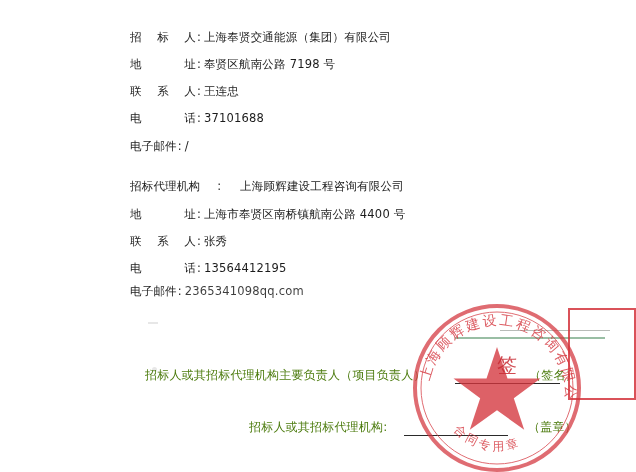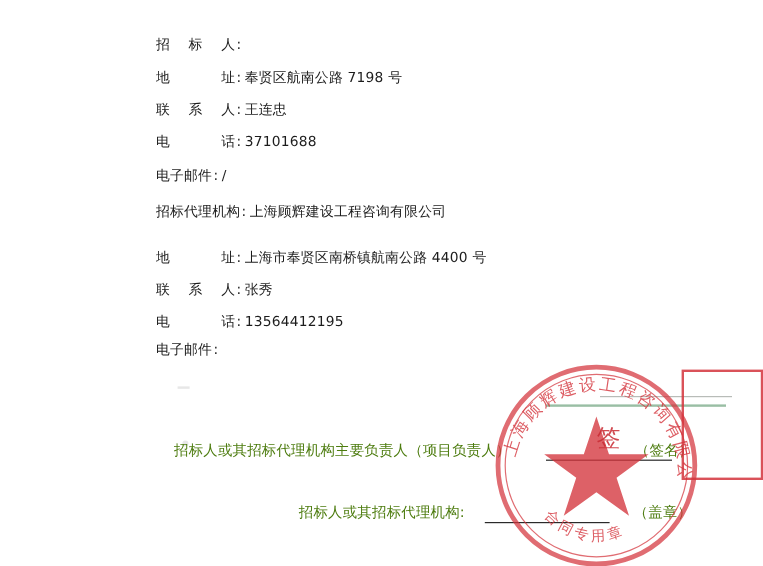--- a/index.html
+++ b/index.html
@@ -123,20 +123,21 @@
   }
 </style>
 </head>
 <body>
 
 <div class="page">
 
   <div class="field" style="left:130px; top:30px;">
     <span class="lbl lbl-w68">招 标 人</span>
     <span class="colon">:</span>
+    <span class="val">上海奉贤交通能源（集团）有限公司</span>
   </div>
 
   <div class="field" style="left:130px; top:57px;">
     <span class="lbl lbl-w68">地    址</span>
     <span class="colon">:</span>
     <span class="val">奉贤区航南公路 7198 号</span>
   </div>
 
   <div class="field" style="left:130px; top:84px;">
     <span class="lbl lbl-w68">联 系 人</span>
@@ -149,21 +150,21 @@
     <span class="colon">:</span>
     <span class="val val-mono">37101688</span>
   </div>
 
   <div class="field" style="left:130px; top:139px;">
     <span class="lbl">电子邮件</span>
     <span class="colon">:</span>
     <span class="val">/</span>
   </div>
 
-  <div class="field" style="left:130px; top:169px;">
+  <div class="field" style="left:130px; top:179px;gap:16px;">
     <span class="lbl">招标代理机构</span>
     <span class="colon">:</span>
     <span class="val">上海顾辉建设工程咨询有限公司</span>
   </div>
 
   <div class="field" style="left:130px; top:207px;">
     <span class="lbl lbl-w68">地    址</span>
     <span class="colon">:</span>
     <span class="val">上海市奉贤区南桥镇航南公路 4400 号</span>
   </div>
@@ -176,20 +177,21 @@
 
   <div class="field" style="left:130px; top:261px;">
     <span class="lbl lbl-w68">电    话</span>
     <span class="colon">:</span>
     <span class="val val-mono">13564412195</span>
   </div>
 
   <div class="field" style="left:130px; top:284px;">
     <span class="lbl">电子邮件</span>
     <span class="colon">:</span>
+    <span class="val val-mono" style="opacity:.85">2365341098qq.com</span>
   </div>
 
   <div class="smudge" style="left:148px; top:322px; width:10px; height:2px;"></div>
   <div class="smudge" style="left:152px; top:367px; width:5px; height:5px; border-radius:50%;"></div>
   <div class="grayline"></div>
   <div class="greenline"></div>
 
   <div class="sigrow" style="left:145px; top:368px;">
     <span>招标人或其招标代理机构主要负责人（项目负责人）</span>
   </div>

